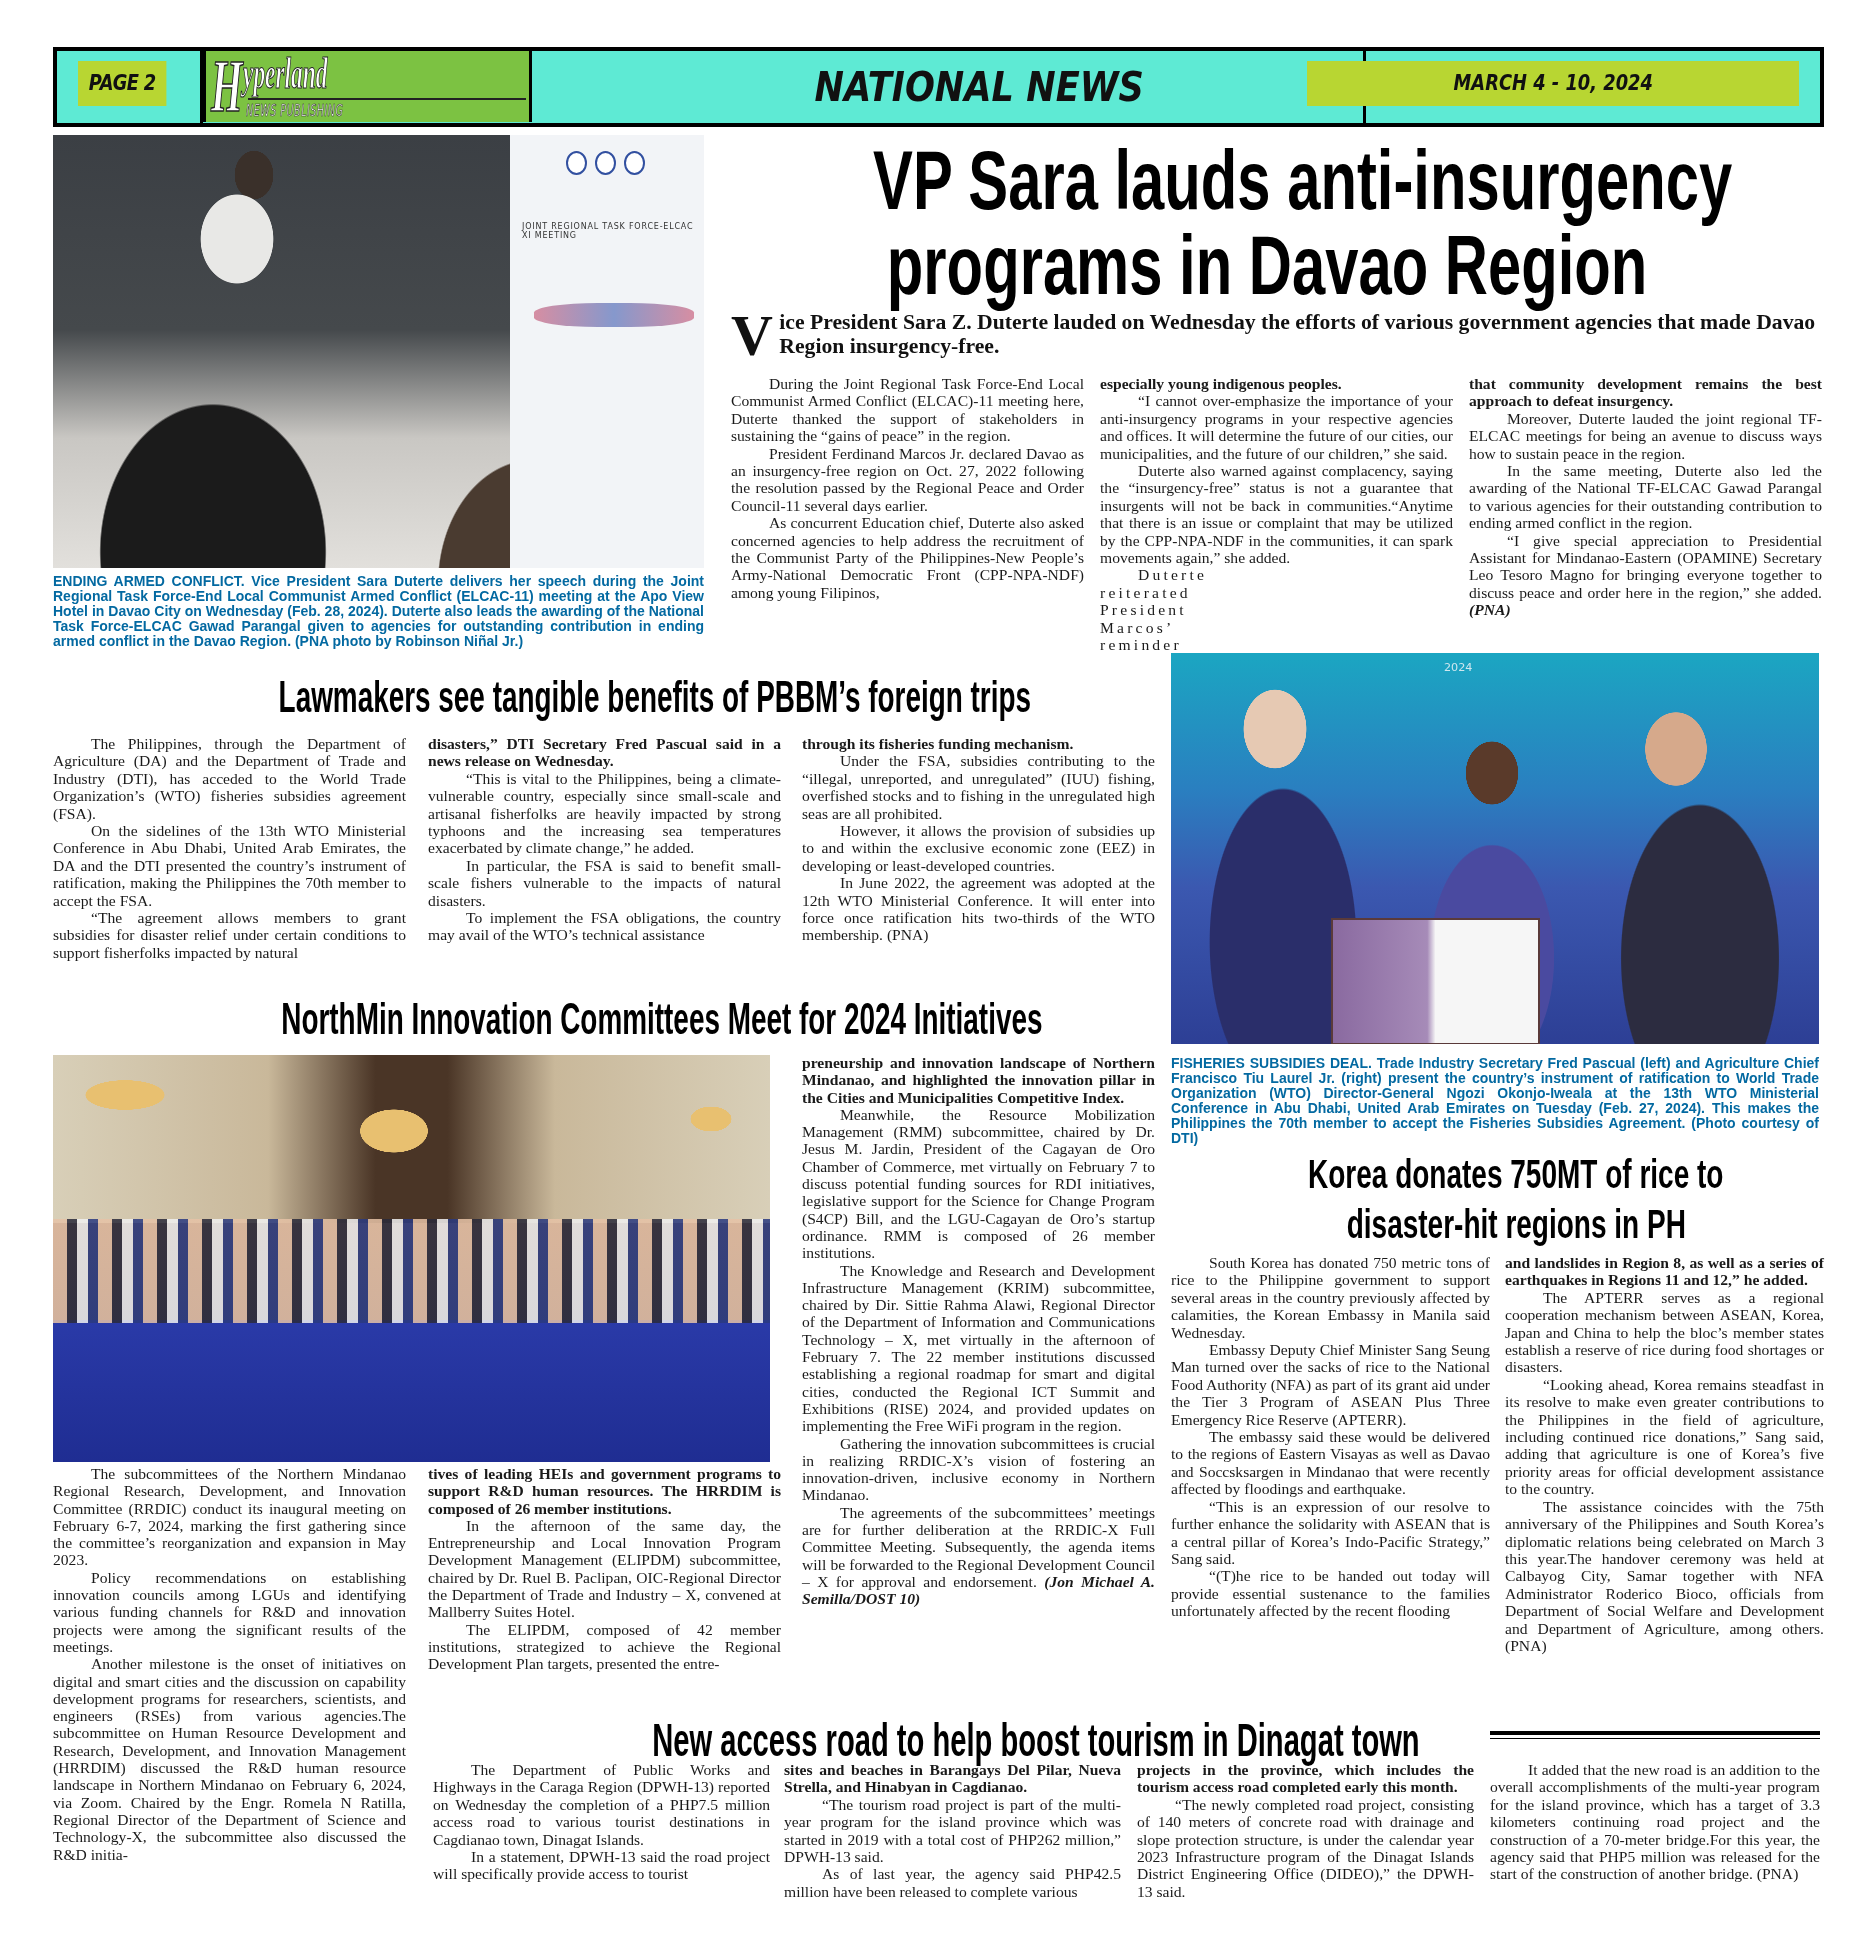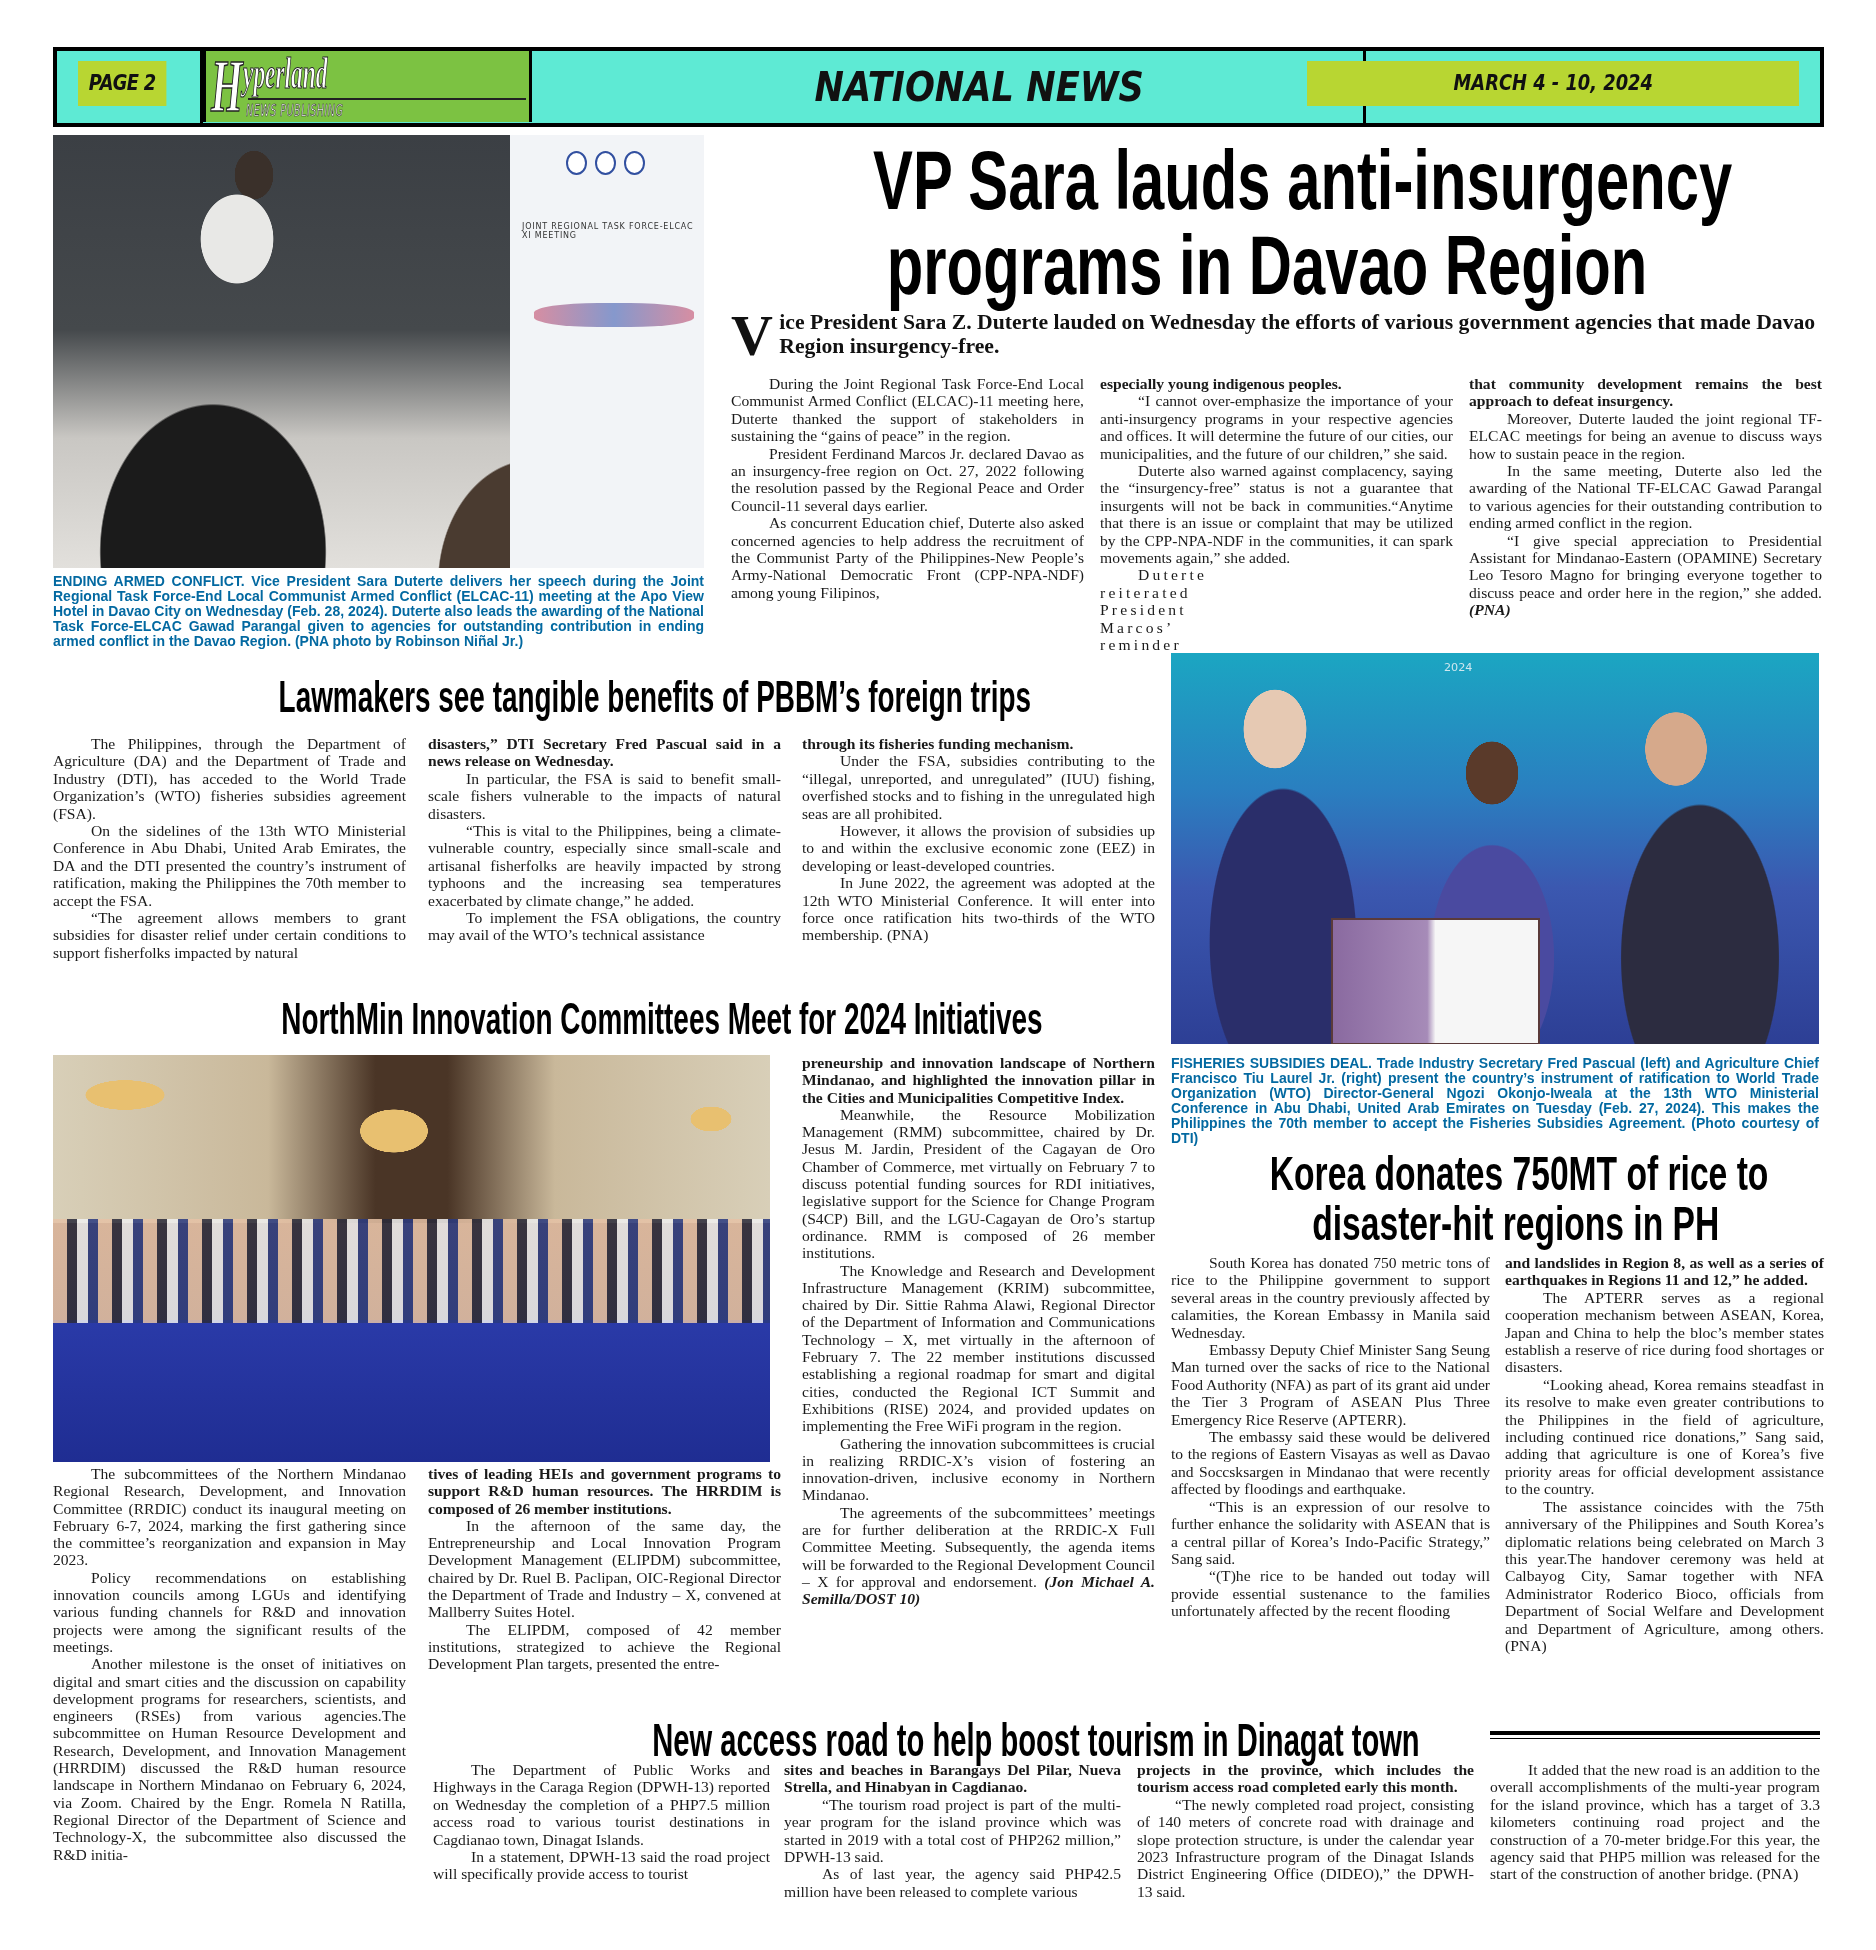--- a/index.html
+++ b/index.html
@@ -64,21 +64,21 @@
     background: repeating-linear-gradient(90deg, #e6c2a6 0, #e6c2a6 14.4px, #2a2a3a 14.4px, #2a2a3a 24px, #f0f0f0 24px, #f0f0f0 35px, #2a3a80 35px, #2a3a80 45px);
     opacity: .85; }
 
   
   .hl { position: absolute; font-family: "Liberation Sans", sans-serif; font-weight: 900; color: #000; text-align: center; white-space: nowrap; line-height: 1; }
   .hl span { display: inline-block; transform: scaleX(0.62); transform-origin: center; font-weight: bold; }
   .hl-main { left: 706px; width: 1123px; top: 138px; font-size: 83px; line-height: 85px; }
   .hl-main span { transform: scaleX(0.72); }
   .hl-law { left: 48px; width: 1091px; top: 674px; font-size: 45px; }
   .hl-north { left: 48px; width: 1091px; top: 996px; font-size: 45px; }
-  .hl-korea { left: 1163px; width: 706px; top: 1149px; font-size: 48px; line-height: 50px; }
+  .hl-korea { left: 1163px; width: 706px; top: 1149px; font-size: 40px; line-height: 50px; }
   .hl-korea span { transform: scaleX(0.7); }
   .hl-road { left: 417px; width: 1107px; top: 1716px; font-size: 47px; }
 
   
   .lead { position: absolute; left: 731px; top: 310px; width: 1091px; font-family: "Liberation Serif", serif; font-weight: bold; font-size: 21.7px; line-height: 24px; }
   .dropcap { float: left; font-size: 58px; line-height: 48px; margin-right: 6.4px; margin-top: 1.6px; font-weight: bold; }
 
   
   .col { position: absolute; font-family: "Liberation Serif", serif; font-size: 15.6px; line-height: 17.4px; text-align: justify; hyphens: manual; color: #1a1a1a; }
   .col p { text-indent: 38px; }
@@ -156,22 +156,22 @@
 </div>
 
 <div class="hl hl-law"><span>Lawmakers see tangible benefits of PBBM’s foreign trips</span></div>
 <div class="col" style="left:53px; top:735px; width:353px;">
   <p>The Philippines, through the Department of Agriculture (DA) and the Department of Trade and Industry (DTI), has acceded to the World Trade Organization’s (WTO) fisheries subsidies agreement (FSA).</p>
   <p>On the sidelines of the 13th WTO Ministerial Conference in Abu Dhabi, United Arab Emirates, the DA and the DTI presented the country’s instrument of ratification, making the Philippines the 70th member to accept the FSA.</p>
   <p>“The agreement allows members to grant subsidies for disaster relief under certain conditions to support fisherfolks impacted by natural</p>
 </div>
 <div class="col" style="left:428px; top:735px; width:353px;">
   <p class="noindent">disasters,” DTI Secretary Fred Pascual said in a news release on Wednesday.</p>
+  <p>“This is vital to the Philippines, being a climate-vulnerable country, especially since small-scale and artisanal fisherfolks are heavily impacted by strong typhoons and the increasing sea temperatures exacerbated by climate change,” he added.</p>
   <p>In particular, the FSA is said to benefit small-scale fishers vulnerable to the impacts of natural disasters.</p>
-  <p>“This is vital to the Philippines, being a climate-vulnerable country, especially since small-scale and artisanal fisherfolks are heavily impacted by strong typhoons and the increasing sea temperatures exacerbated by climate change,” he added.</p>
   <p>To implement the FSA obligations, the country may avail of the WTO’s technical assistance</p>
 </div>
 <div class="col" style="left:802px; top:735px; width:353px;">
   <p class="noindent">through its fisheries funding mechanism.</p>
   <p>Under the FSA, subsidies contributing to the “illegal, unreported, and unregulated” (IUU) fishing, overfished stocks and to fishing in the unregulated high seas are all prohibited.</p>
   <p>However, it allows the provision of subsidies up to and within the exclusive economic zone (EEZ) in developing or least-developed countries.</p>
   <p>In June 2022, the agreement was adopted at the 12th WTO Ministerial Conference. It will enter into force once ratification hits two-thirds of the WTO membership. (PNA)</p>
 </div>
 
 <div class="photo photo-wto">

